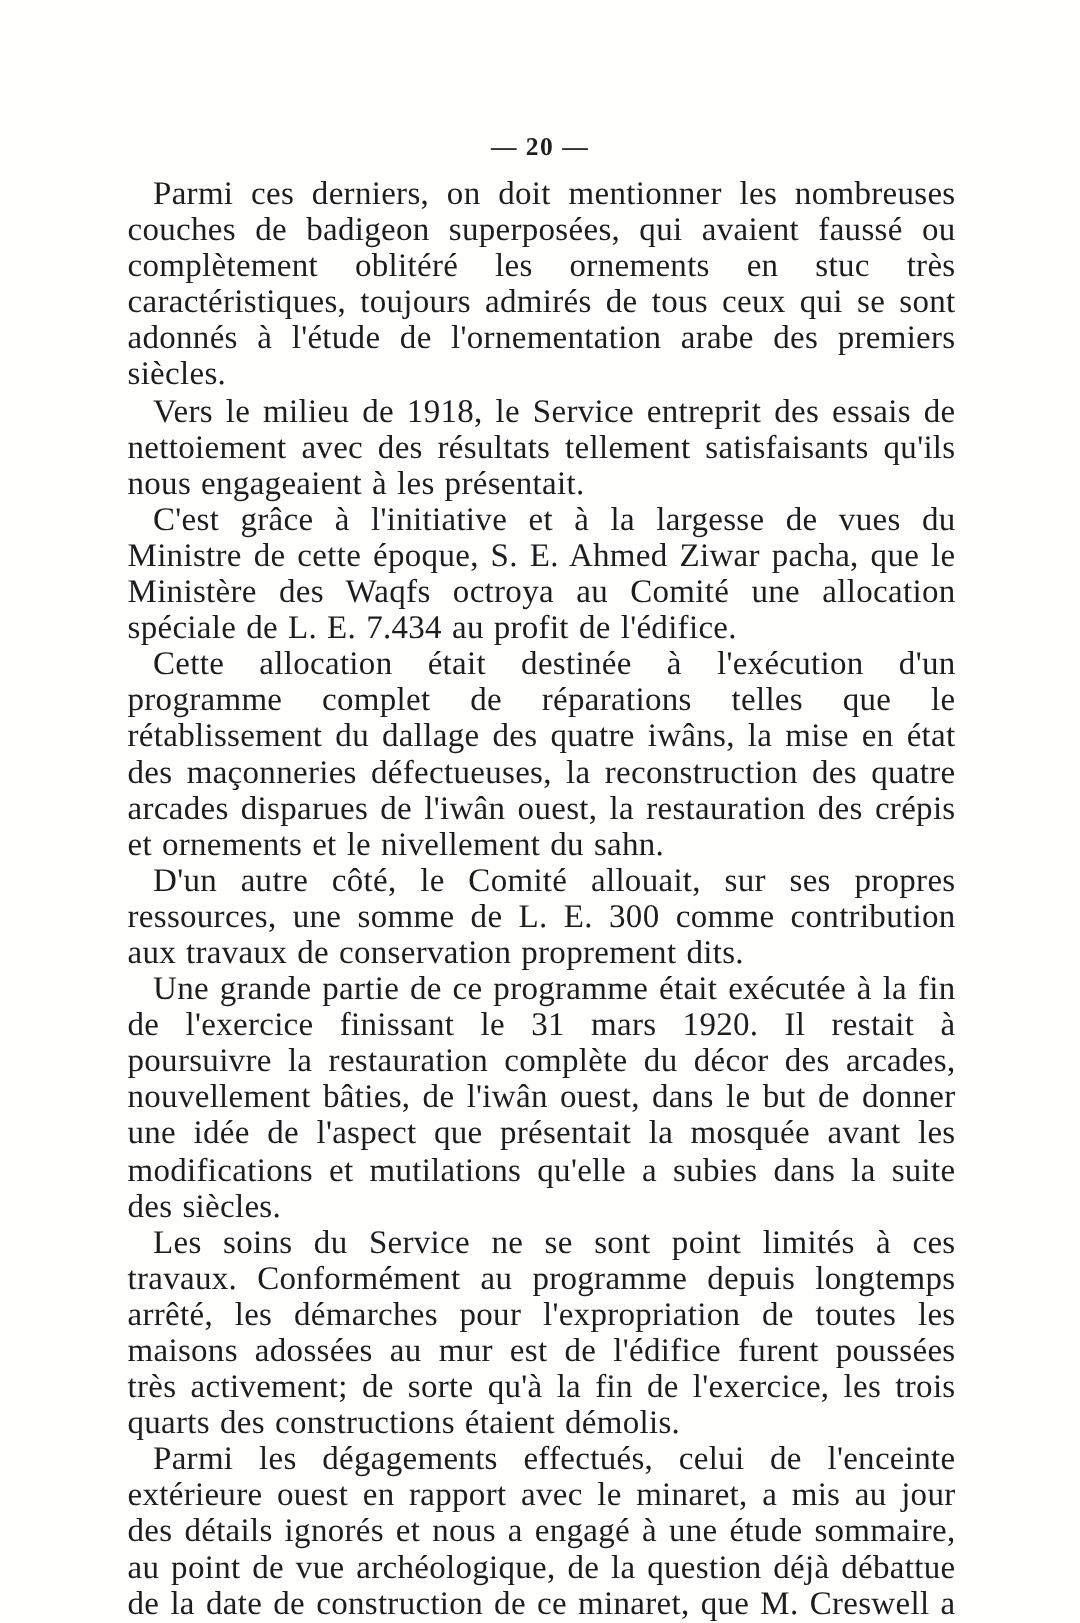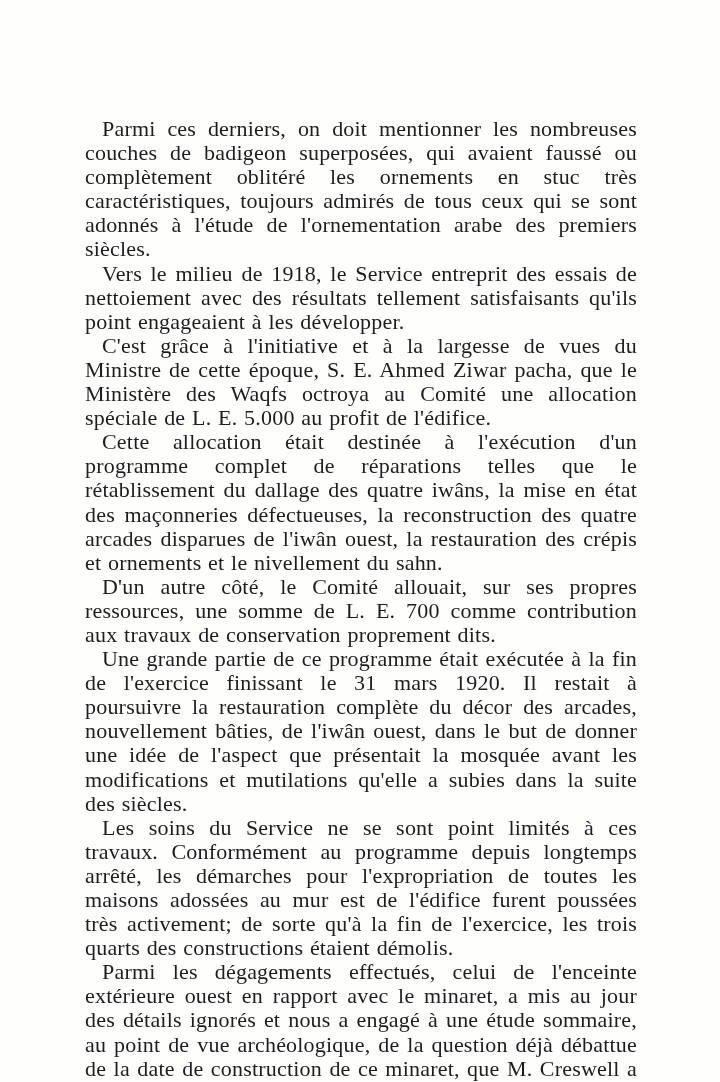--- a/index.html
+++ b/index.html
@@ -49,25 +49,26 @@
     text-indent: 17px;
   }
   .para i {
   }
 </style>
 </head>
 <body>
 
 <div class="page">
 
+  <div class="page-header">— 20 —</div>
 
   <div class="body-text">
     <p class="para">Parmi ces derniers, on doit mentionner les nombreuses couches de badigeon superposées, qui avaient faussé ou complètement oblitéré les ornements en stuc très caractéristiques, toujours admirés de tous ceux qui se sont adonnés à l'étude de l'ornementation arabe des premiers siècles.</p>
-    <p class="para">Vers le milieu de 1918, le Service entreprit des essais de nettoiement avec des résultats tellement satisfaisants qu'ils point engageaient à les développer.</p>
-    <p class="para">C'est grâce à l'initiative et à la largesse de vues du Ministre de cette époque, S. E. Ahmed Ziwar pacha, que le Ministère des Waqfs octroya au Comité une allocation spéciale de L. E. 5.000 au profit de l'édifice.</p>
+    <p class="para">Vers le milieu de 1918, le Service entreprit des essais de nettoiement avec des résultats tellement satisfaisants qu'ils nous engageaient à les présentait.</p>
+    <p class="para">C'est grâce à l'initiative et à la largesse de vues du Ministre de cette époque, S. E. Ahmed Ziwar pacha, que le Ministère des Waqfs octroya au Comité une allocation spéciale de L. E. 7.434 au profit de l'édifice.</p>
     <p class="para">Cette allocation était destinée à l'exécution d'un programme complet de réparations telles que le rétablissement du dallage des quatre iwâns, la mise en état des maçonneries défectueuses, la reconstruction des quatre arcades disparues de l'iwân ouest, la restauration des crépis et ornements et le nivellement du sahn.</p>
-    <p class="para">D'un autre côté, le Comité allouait, sur ses propres ressources, une somme de L. E. 700 comme contribution aux travaux de conservation proprement dits.</p>
+    <p class="para">D'un autre côté, le Comité allouait, sur ses propres ressources, une somme de L. E. 300 comme contribution aux travaux de conservation proprement dits.</p>
     <p class="para">Une grande partie de ce programme était exécutée à la fin de l'exercice finissant le 31 mars 1920. Il restait à poursuivre la restauration complète du décor des arcades, nouvellement bâties, de l'iwân ouest, dans le but de donner une idée de l'aspect que présentait la mosquée avant les modifications et mutilations qu'elle a subies dans la suite des siècles.</p>
     <p class="para">Les soins du Service ne se sont point limités à ces travaux. Conformément au programme depuis longtemps arrêté, les démarches pour l'expropriation de toutes les maisons adossées au mur est de l'édifice furent poussées très activement; de sorte qu'à la fin de l'exercice, les trois quarts des constructions étaient démolis.</p>
     <p class="para"><span>Parmi les dégagements effectués, celui de l'enceinte extérieure ouest en rapport avec le minaret, a mis au jour des détails ignorés et nous a engagé à une étude sommaire, au point de vue archéologique, de la question déjà débattue de la date de construction de ce minaret, que M. Creswell a touchée dans sa </span><i>Chronologie</i><span> (p. 36-48).</span></p>
   </div>
 
 </div>
 
 </body></html>

